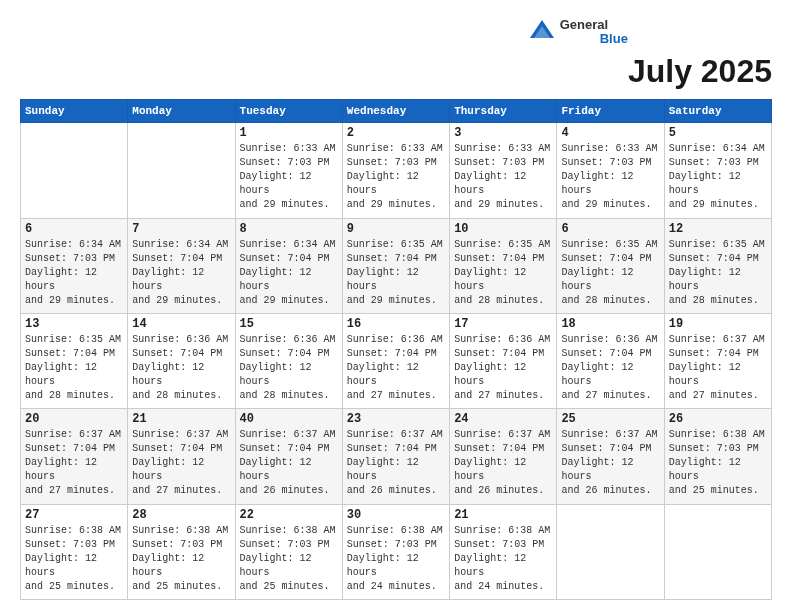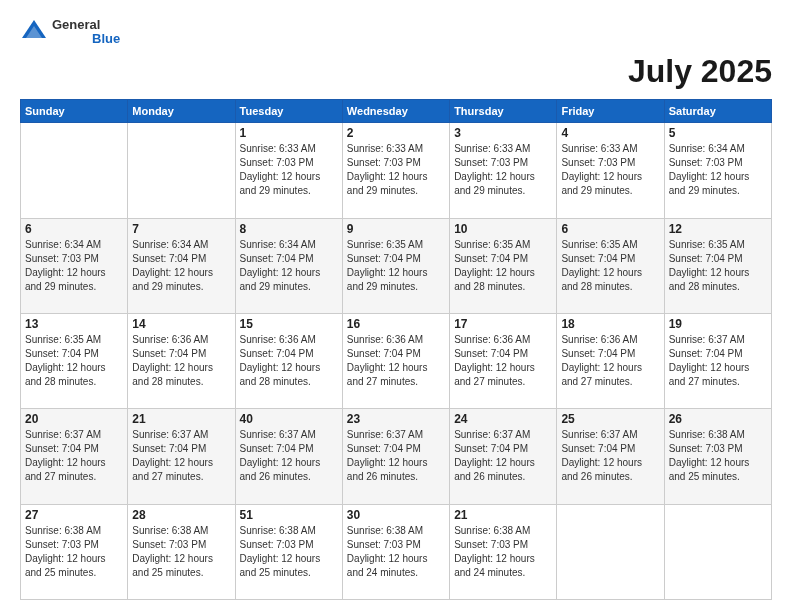--- a/index.html
+++ b/index.html
@@ -12,21 +12,21 @@
     }
     .page {
       width: 792px;
       height: 612px;
       padding: 18px 20px 12px 20px;
       display: flex;
       flex-direction: column;
     }
     .header {
       display: flex;
-      justify-content: space-between;
+      justify-content: flex-end;
       align-items: flex-start;
       margin-bottom: 10px;
     }
     .logo {
       display: flex;
       align-items: center;
       gap: 4px;
     }
     .logo-text {
       display: flex;
@@ -55,20 +55,21 @@
     .title-block p {
       font-size: 13px;
       color: #444;
     }
     .calendar {
       flex: 1;
       border: 1px solid #ccc;
       border-collapse: collapse;
       width: 100%;
       table-layout: fixed;
+      font-family: Liberation Mono, monospace;
     }
     .calendar thead tr th {
       background: #1565c0;
       color: #fff;
       font-size: 11px;
       font-weight: bold;
       padding: 5px 4px;
       border: 1px solid #1a5aad;
       text-align: left;
     }
@@ -331,21 +332,21 @@
 and 25 minutes.</div>
           </td>
           <td>
             <span class="day-num">28</span>
             <div class="day-info" style="white-space: pre-line;">Sunrise: 6:38 AM
 Sunset: 7:03 PM
 Daylight: 12 hours
 and 25 minutes.</div>
           </td>
           <td>
-            <span class="day-num">51</span>
+            <span class="day-num">22</span>
             <div class="day-info" style="white-space: pre-line;">Sunrise: 6:38 AM
 Sunset: 7:03 PM
 Daylight: 12 hours
 and 25 minutes.</div>
           </td>
           <td>
             <span class="day-num">30</span>
             <div class="day-info" style="white-space: pre-line;">Sunrise: 6:38 AM
 Sunset: 7:03 PM
 Daylight: 12 hours

